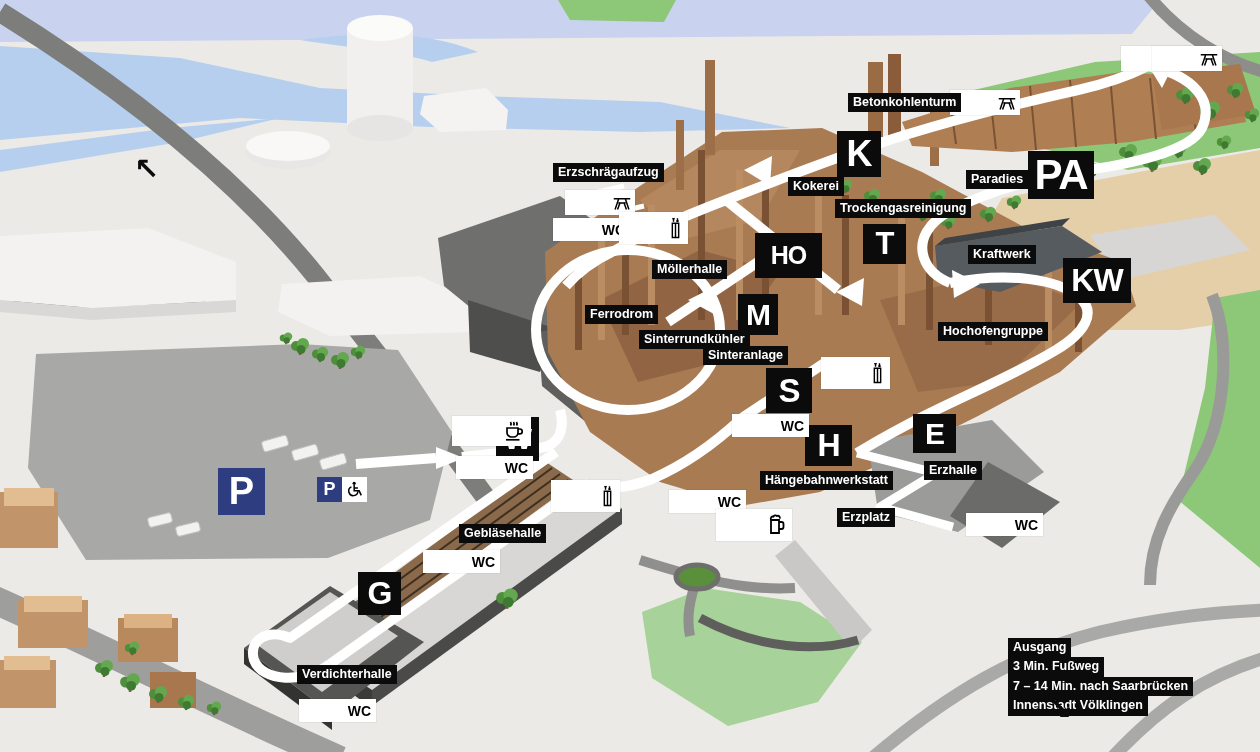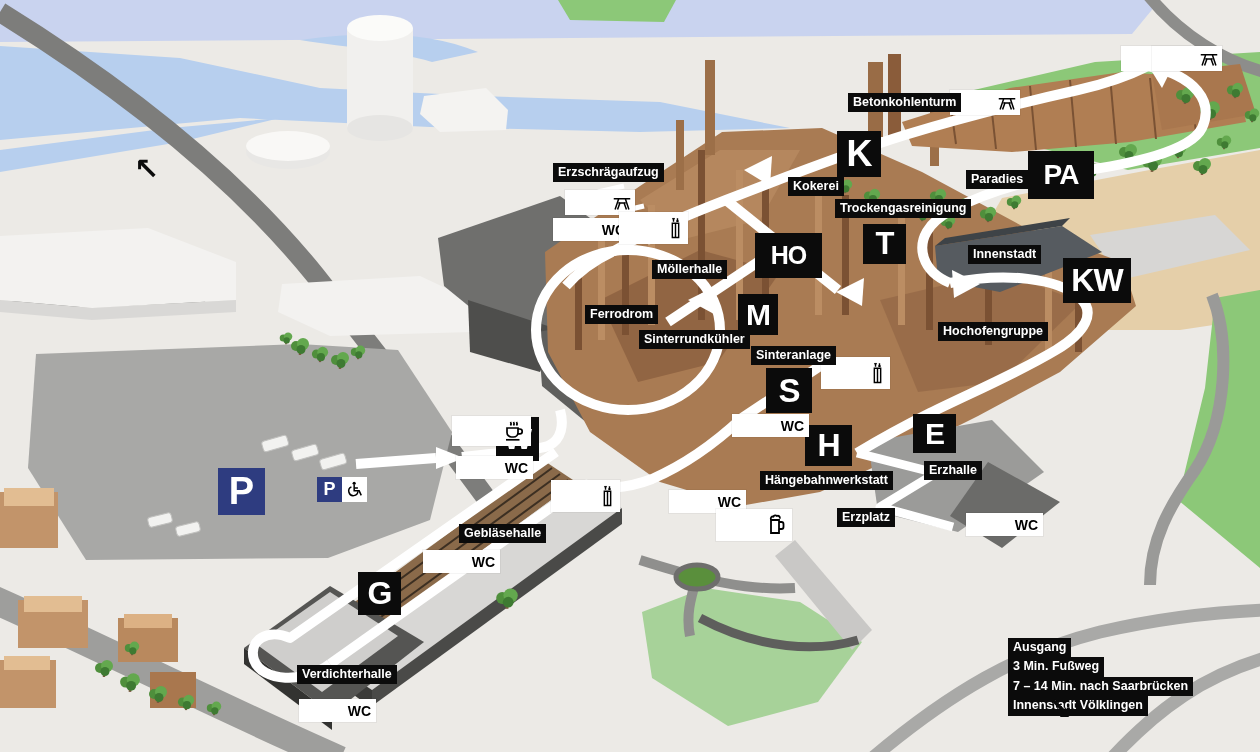--- a/index.html
+++ b/index.html
@@ -259,32 +259,32 @@
       <div class="label" style="left: 788px; top: 177px;">
         <span>Kokerei</span>
       </div>
       <div class="label" style="left: 835px; top: 199px;">
         <span>Trockengasreinigung</span>
       </div>
       <div class="label" style="left: 966px; top: 170px;">
         <span>Paradies</span>
       </div>
       <div class="label" style="left: 968px; top: 245px;">
-        <span>Innenstadt</span>
+        <span>Kraftwerk</span>
       </div>
       <div class="label" style="left: 652px; top: 260px;">
         <span>Möllerhalle</span>
       </div>
       <div class="label" style="left: 585px; top: 305px;">
         <span>Ferrodrom</span>
       </div>
       <div class="label" style="left: 639px; top: 330px;">
         <span>Sinterrundkühler</span>
       </div>
-      <div class="label" style="left: 751px; top: 346px;">
+      <div class="label" style="left: 703px; top: 346px;">
         <span>Sinteranlage</span>
       </div>
       <div class="label" style="left: 893px; top: 322px; margin-left: 45px;">
         <span>Hochofengruppe</span>
       </div>
       <div class="label" style="left: 760px; top: 471px;">
         <span>Hängebahnwerkstatt</span>
       </div>
       <div class="label" style="left: 924px; top: 461px;">
         <span>Erzhalle</span>
@@ -300,21 +300,21 @@
       </div>
       <div class="note-arrow" style="left: 134px; top: 154px;">↖</div>
       <div class="label" style="left: 1008px; top: 638px;">
         <span>Ausgang</span>
         <span>3 Min. Fußweg</span>
         <span>7 – 14 Min. nach Saarbrücken</span>
         <span>Innenstadt Völklingen</span>
       </div>
       <div class="note-arrow" style="left: 1048px; top: 694px;">↘</div>
       <div class="badge" style="left: 837px; top: 131px; width: 44px; height: 46px; font-size: 36px;">K</div>
-      <div class="badge" style="left: 1028px; top: 151px; width: 66px; height: 48px; font-size: 28px;">PA</div>
+      <div class="badge" style="left: 1028px; top: 151px; width: 66px; height: 48px; font-size: 42px;">PA</div>
       <div class="badge" style="left: 755px; top: 233px; width: 67px; height: 45px; font-size: 25px;">HO</div>
       <div class="badge" style="left: 863px; top: 224px; width: 43px; height: 40px; font-size: 31px;">T</div>
       <div class="badge" style="left: 1063px; top: 258px; width: 68px; height: 45px; font-size: 32px;">KW</div>
       <div class="badge" style="left: 738px; top: 294px; width: 40px; height: 41px; font-size: 30px;">M</div>
       <div class="badge" style="left: 766px; top: 368px; width: 46px; height: 45px; font-size: 33px;">S</div>
       <div class="badge" style="left: 805px; top: 425px; width: 47px; height: 41px; font-size: 32px;">H</div>
       <div class="badge" style="left: 913px; top: 414px; width: 43px; height: 39px; font-size: 30px;">E</div>
       <div class="badge" style="left: 358px; top: 572px; width: 43px; height: 43px; font-size: 32px;">G</div>
       <div class="badge" style="left: 496px; top: 417px; width: 43px; height: 44px; font-size: 30px;">W</div>
       <div class="marker m-picnic" style="left: 950px; top: 90px;">

